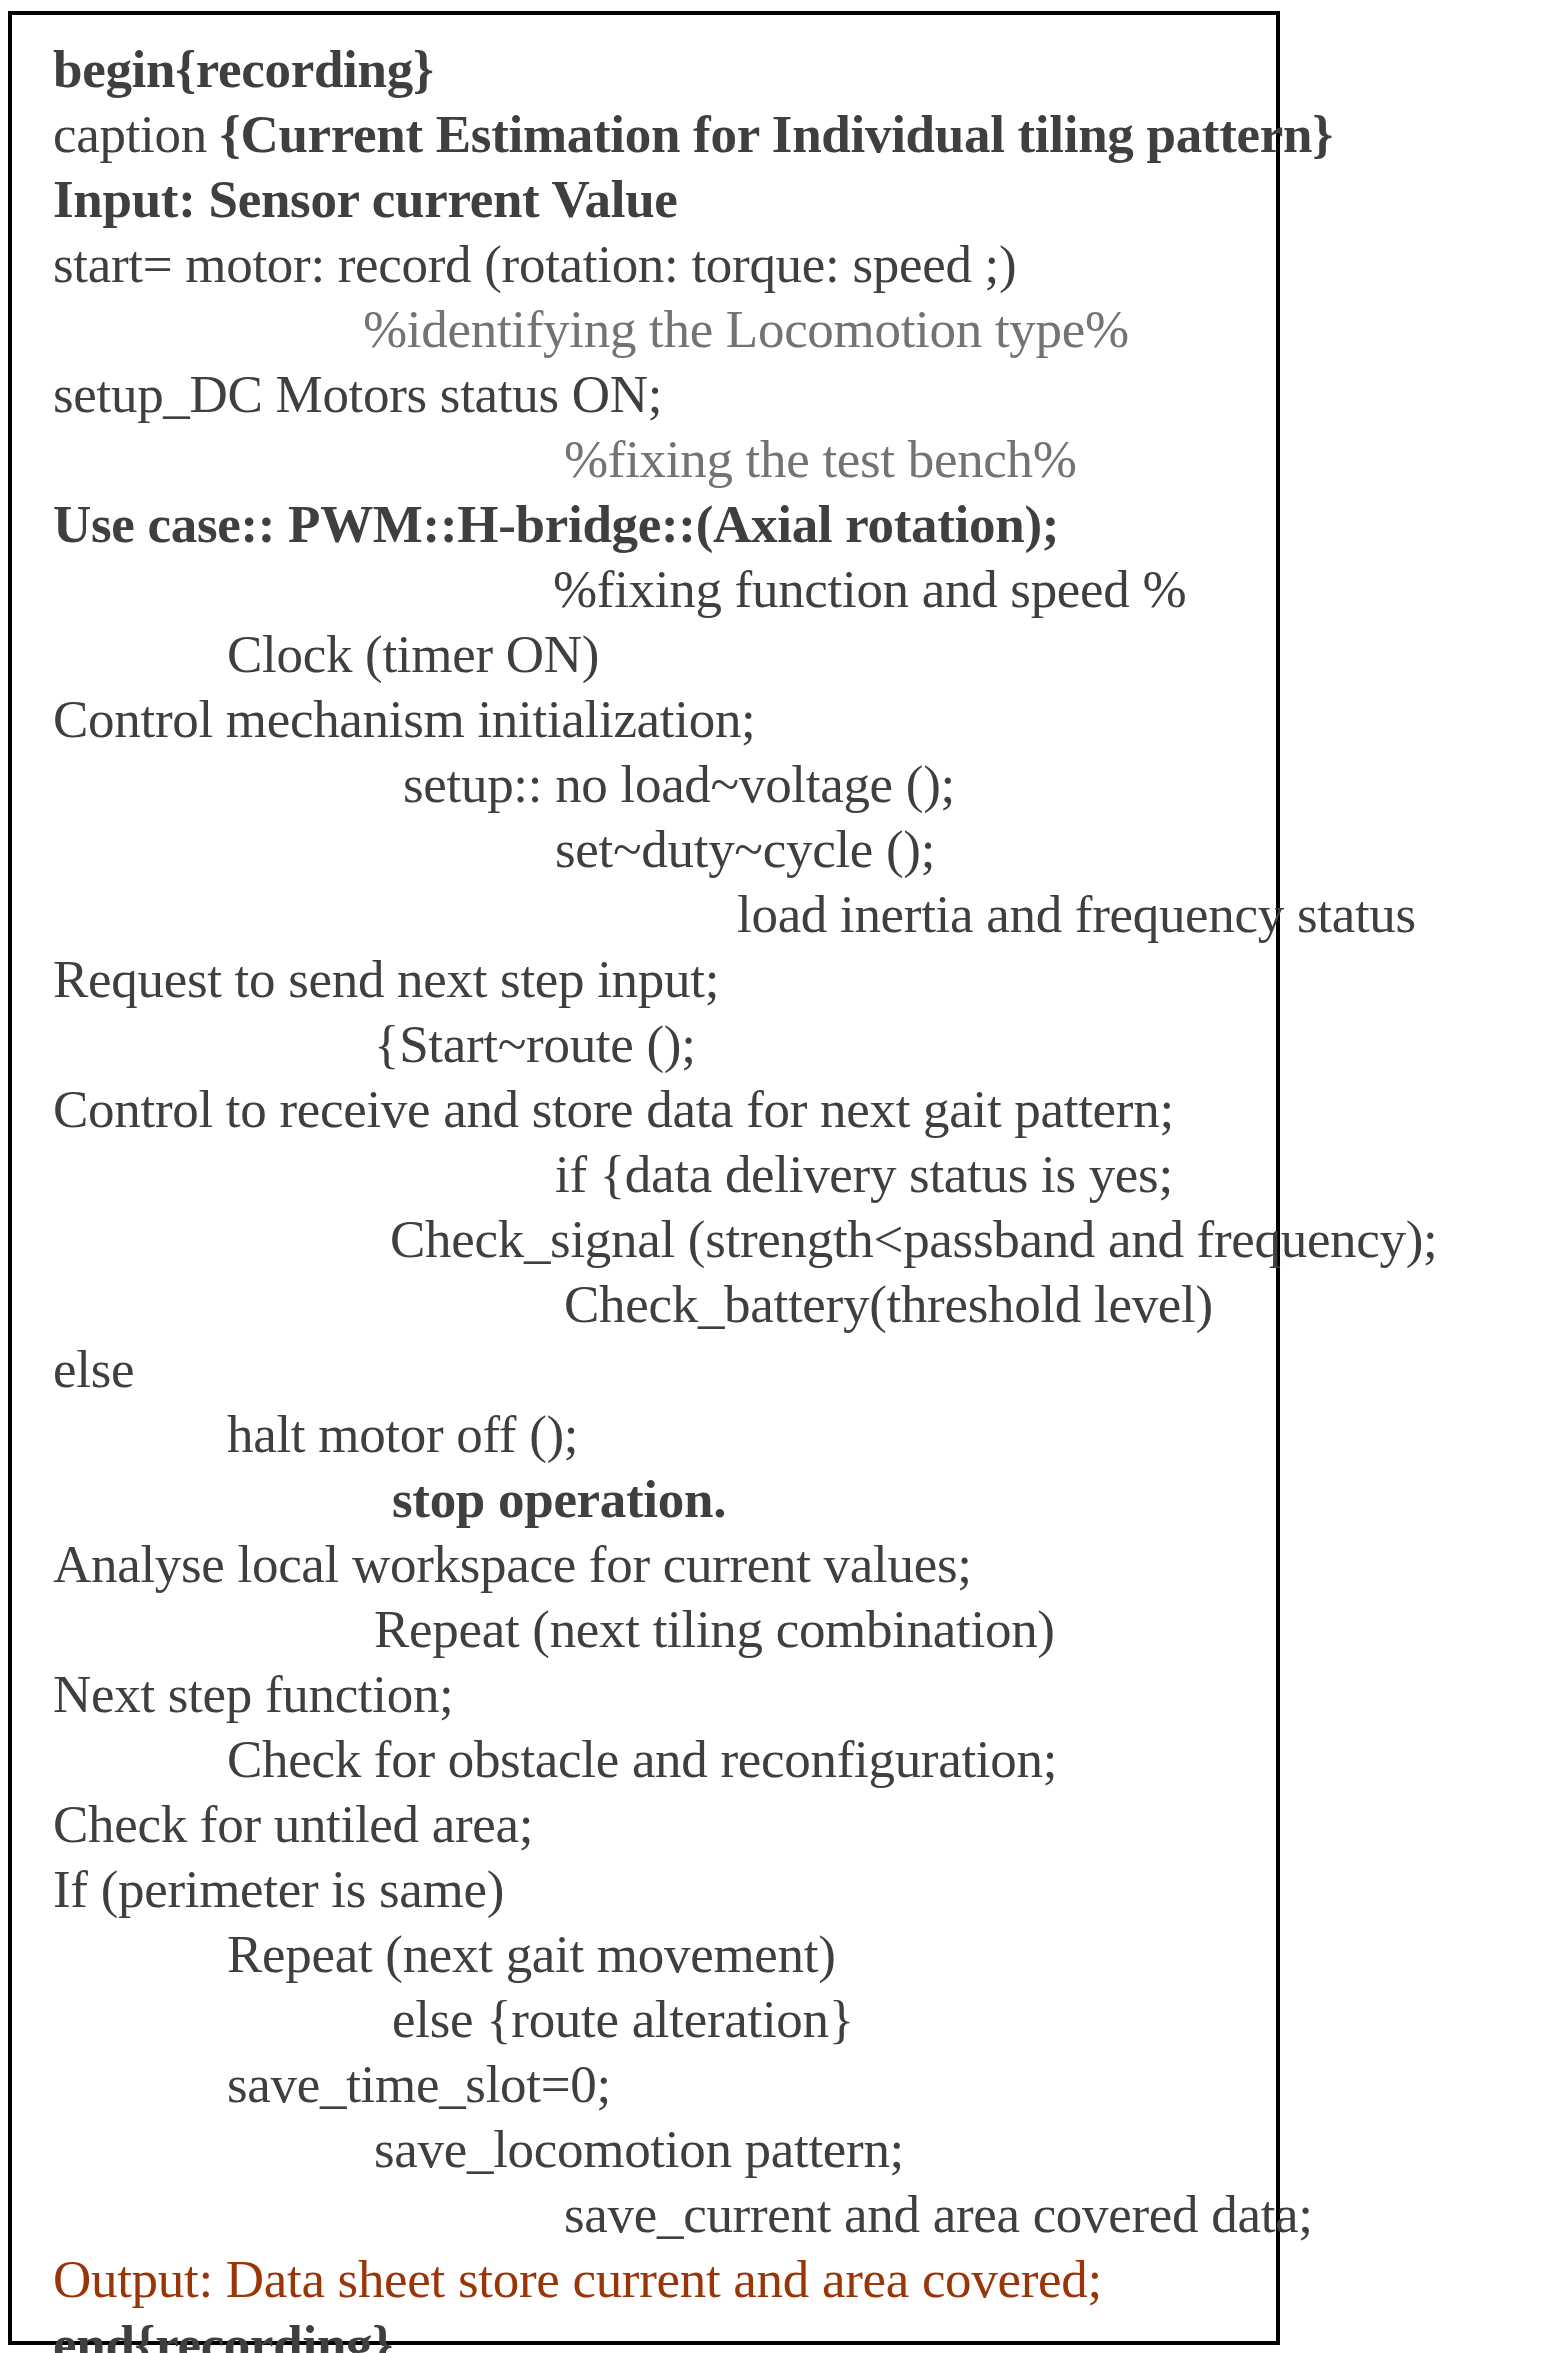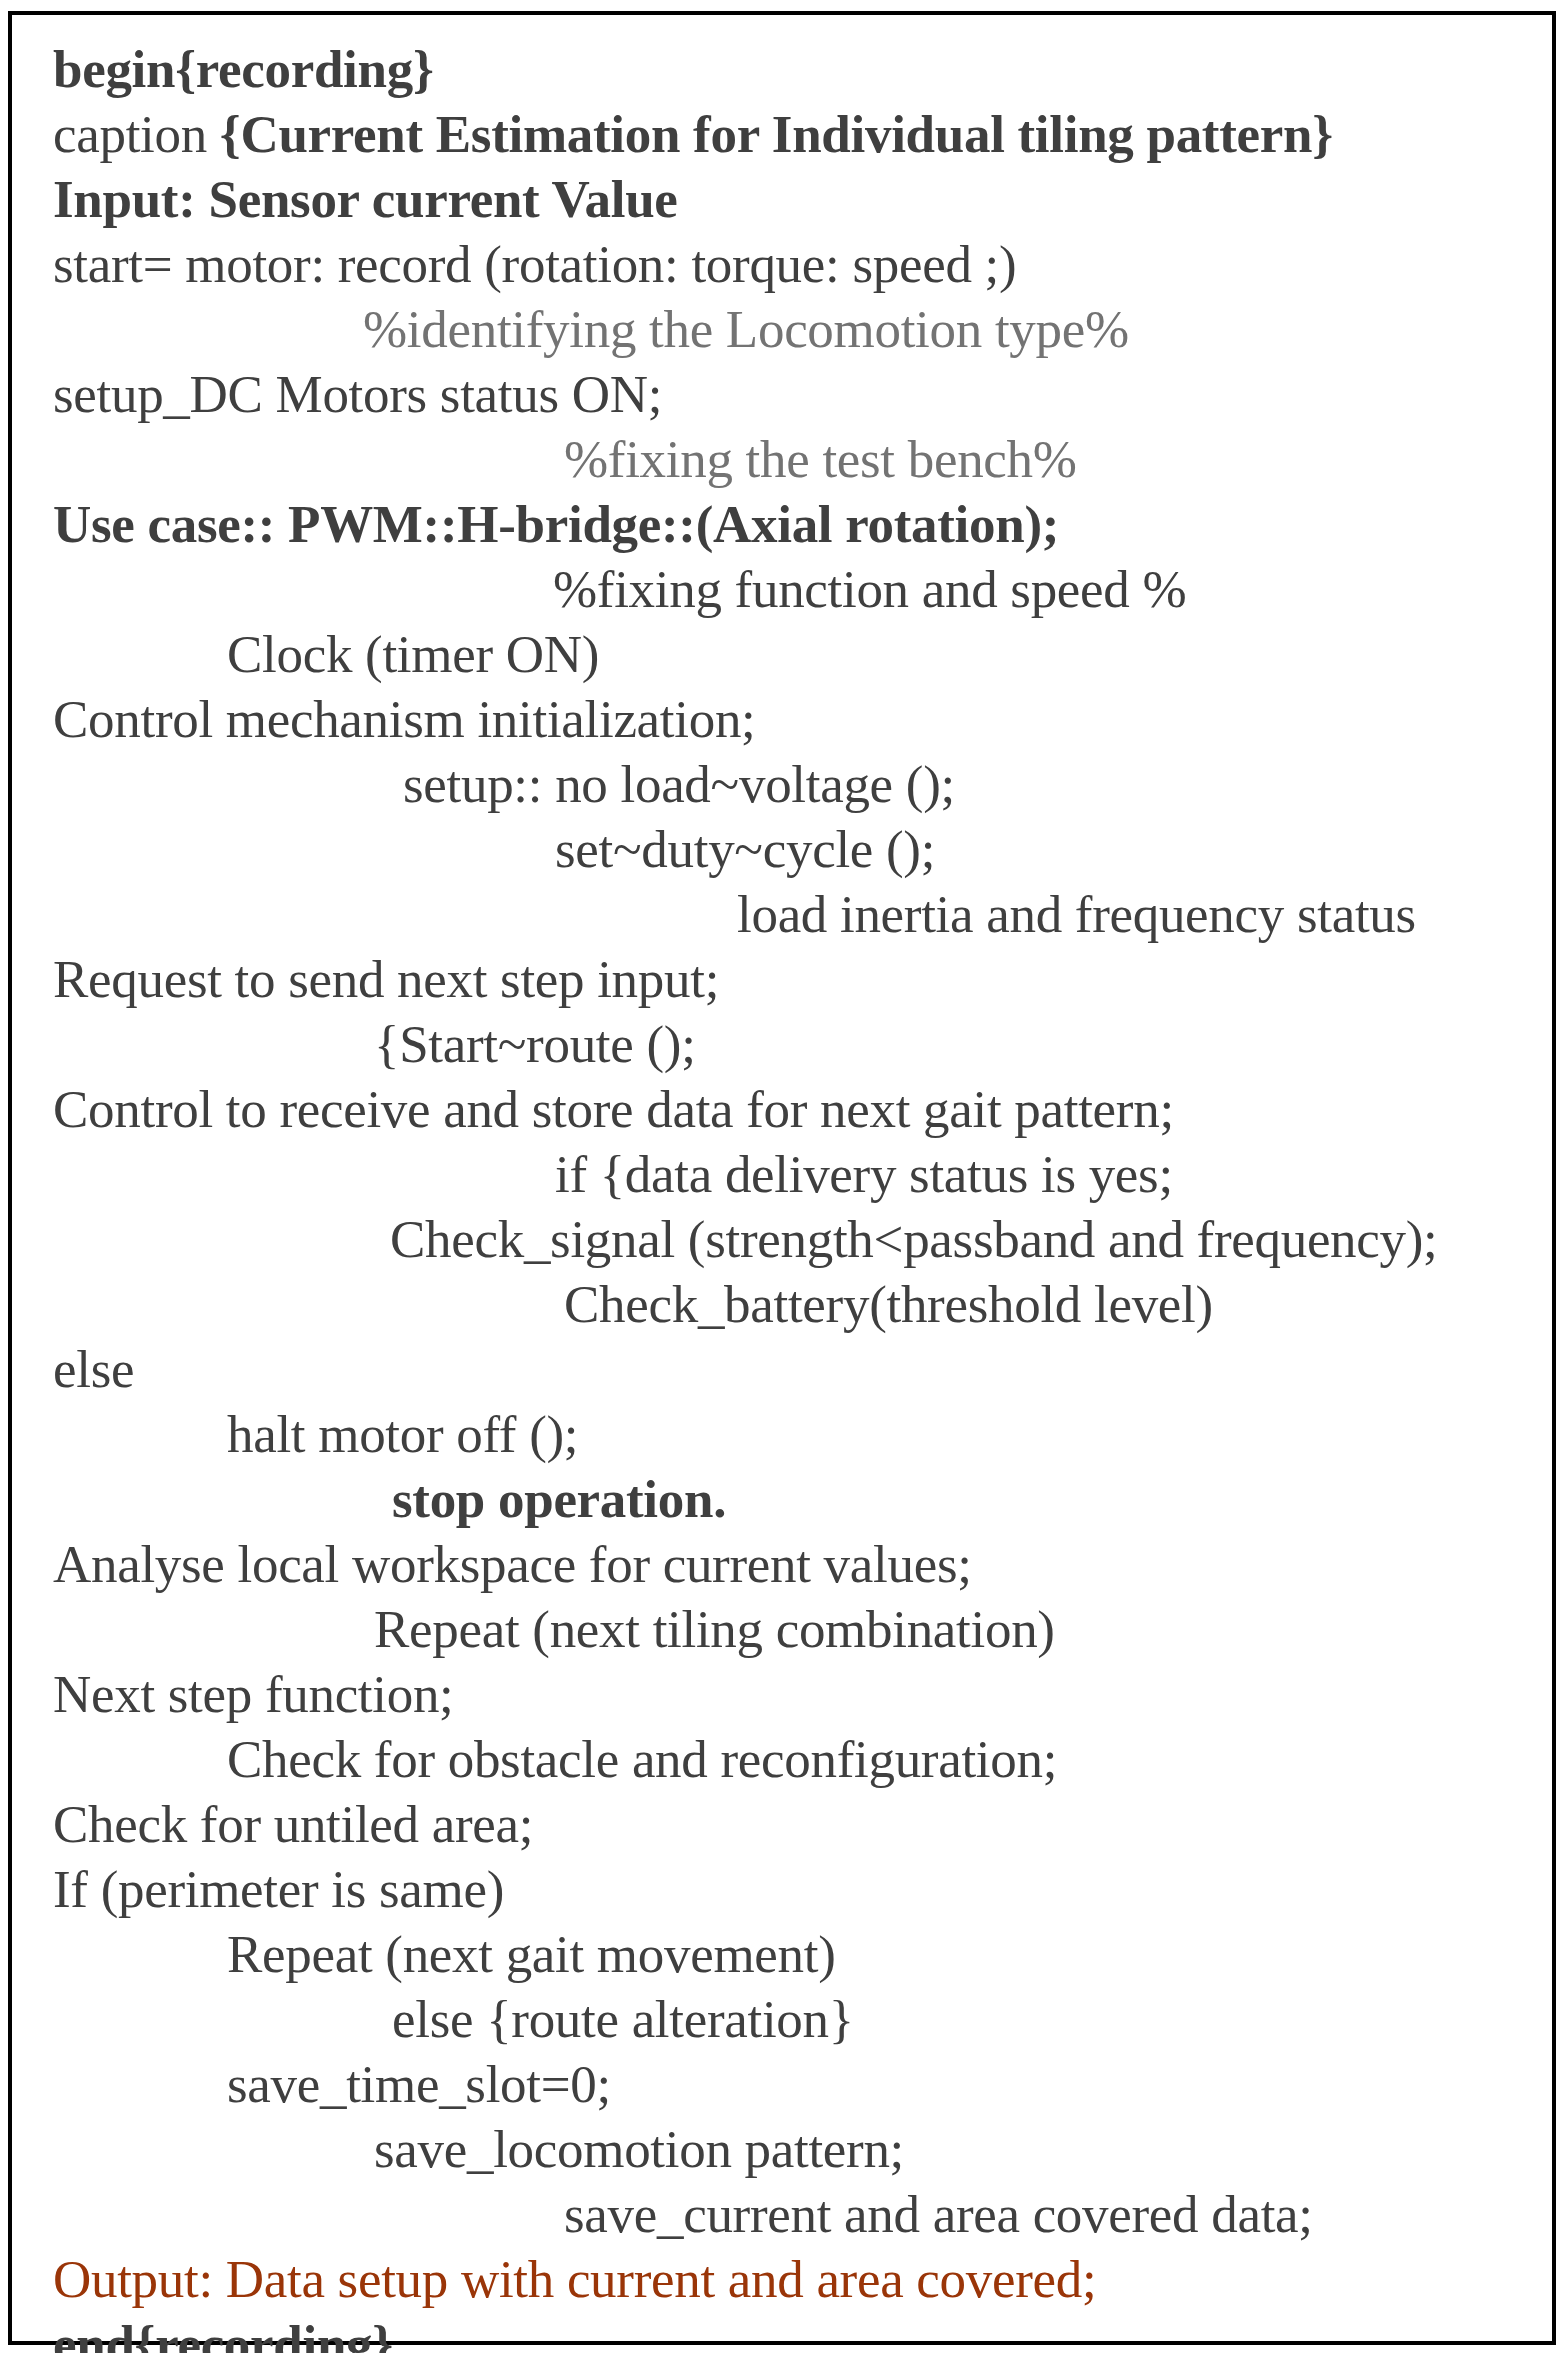--- a/index.html
+++ b/index.html
@@ -12,21 +12,21 @@
     width: 1564px;
     height: 2354px;
     font-family: "Liberation Serif", "DejaVu Serif", serif;
     overflow: hidden;
   }
 
   #algorithm-frame {
     position: absolute;
     left: 8px;
     top: 11.3px;
-    width: 1548px;
+    width: 1272px;
     height: 2334px;
     box-sizing: border-box;
     border: 4px solid #000000;
     background: #ffffff;
   }
 
   #code-body {
     position: absolute;
     left: 0;
     top: 0;
@@ -94,17 +94,17 @@
       <div class="code-line i10">Repeat (next tiling combination)</div>
       <div class="code-line i0">Next step function;</div>
       <div class="code-line i11">Check for obstacle and reconfiguration;</div>
       <div class="code-line i0">Check for untiled area;</div>
       <div class="code-line i0">If (perimeter is same)</div>
       <div class="code-line i11">Repeat (next gait movement)</div>
       <div class="code-line i3">else {route alteration}</div>
       <div class="code-line i11">save_time_slot=0;</div>
       <div class="code-line i10">save_locomotion pattern;</div>
       <div class="code-line i6">save_current and area covered data;</div>
-      <div class="code-line i0 output">Output: Data setup with current and area covered;</div>
+      <div class="code-line i0 output">Output: Data sheet store current and area covered;</div>
       <div class="code-line i0 bold">end{recording}</div>
     </div>
 </div>
 
 
 </body></html>

